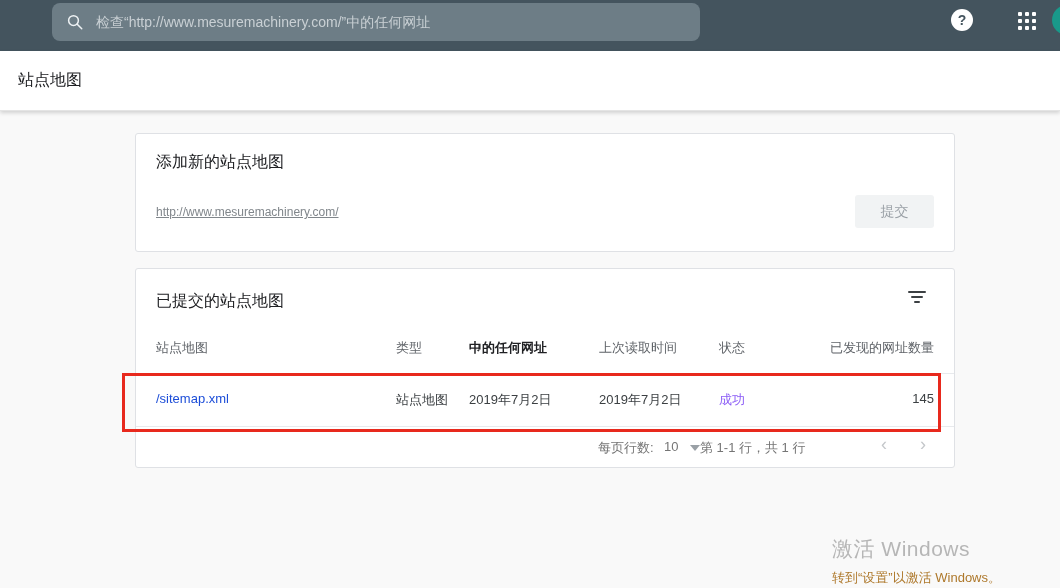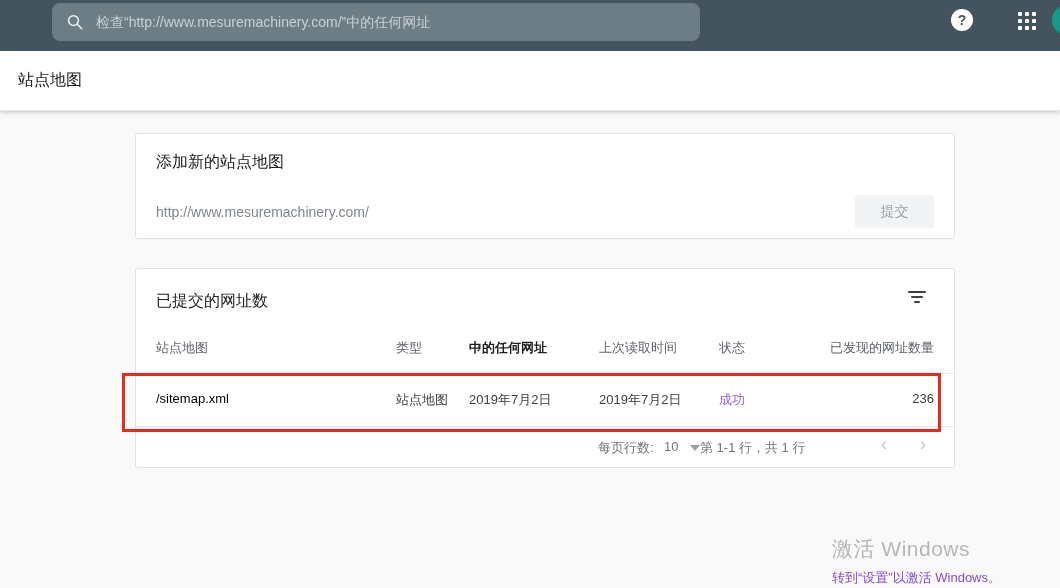--- a/index.html
+++ b/index.html
@@ -53,28 +53,28 @@
     box-shadow:0 2px 4px rgba(0,0,0,0.16);
     display:flex; align-items:center;
   }
   .titlebar .pt { margin-left:18px; font-size:16px; color:#202124; }
 
   
   .card {
     position:absolute; left:135px; width:820px;
     background:#ffffff; border:1px solid #dfe1e5; border-radius:3px;
   }
-  .card-add { top:133px; height:106px; }
+  .card-add { top:133px; height:119px; }
   .card-sub { top:268px; height:200px; }
   .card h2 { position:absolute; left:20px; font-size:16px; font-weight:normal; color:#202124; }
   .card-add h2 { top:18px; }
   .card-sub h2 { top:22px; }
 
   .url-row { position:absolute; left:20px; top:66px; height:24px; display:flex; align-items:center; }
-  .url-prefix { font-size:14px; color:#80868b; white-space:nowrap; }
+  .url-prefix { font-size:12px; color:#80868b; white-space:nowrap;text-decoration:underline; }
   .sitemap-input {
     border:none; outline:none; background:transparent; width:330px;
     font:14px "Liberation Sans","DejaVu Sans",sans-serif; color:#202124; margin-left:5px;
   }
   .sitemap-input::placeholder { color:#b3b8bc; opacity:1; }
   .submit-btn {
     position:absolute; right:20px; top:61px; width:79px; height:33px;
     background:#f1f3f4; border:none; border-radius:3px; cursor:pointer;
     font:14px "Liberation Sans","DejaVu Sans",sans-serif; color:#9aa0a6;
   }
@@ -95,21 +95,21 @@
   .th1 { left:20px; }  .th2 { left:260px; } .th3 { left:333px; color:#202124; font-weight:bold; }
   .th4 { left:463px; } .th5 { left:583px; } .th6 { right:20px; }
   .sort-arrow { margin-left:6px; font-weight:bold; color:#202124; }
   .divider { position:absolute; left:0; width:100%; height:1px; background:#e8eaed; }
   .dv1 { top:104px; } .dv2 { top:157px; }
   .trow {
     position:absolute; left:0; top:105px; width:100%; height:52px;
     font-size:13px; color:#3c4043; cursor:pointer;
   }
   .trow span { top:17px; }
-  .td1 { left:20px; color:#000000; } .td2 { left:260px; } .td3 { left:333px; }
+  .td1 { left:20px; color:#1d4ed8; } .td2 { left:260px; } .td3 { left:333px; }
   .td4 { left:463px; } .td5 { left:583px; color:#8b5cf6; } .td6 { right:20px; }
 
   
   .pager {
     position:absolute; left:0; top:157px; width:100%; height:42px;
     font-size:13px; color:#757575;
   }
   .pager > * { position:absolute; top:13px; }
   .rpp-label { left:462px;text-align:right; }
   .rpp-select { left:528px; display:flex; align-items:center; cursor:pointer; }
@@ -128,21 +128,21 @@
 
   
   .annotation {
     position:absolute; left:122px; top:373px; width:819px; height:59px;
     border:3px solid #e8291d; z-index:50; pointer-events:none;
   }
 
   
   .watermark { position:absolute; left:832px; top:535px; color:#ababab; opacity:0.85; }
   .wm1 { font-size:21px; letter-spacing:0.5px; }
-  .wm2 { font-size:13px; margin-top:6px; color:#6d28d9; }
+  .wm2 { font-size:13px; margin-top:6px; color:#a16207; }
 </style>
 </head>
 <body>
 
 <div class="appbar">
   <div class="searchbox">
     <svg class="mag" viewBox="0 0 24 24">
       <circle cx="10" cy="10" r="6.5" fill="none" stroke="#eef2f4" stroke-width="2"></circle>
       <line x1="15" y1="15" x2="21" y2="21" stroke="#eef2f4" stroke-width="2" stroke-linecap="round"></line>
     </svg>
@@ -171,21 +171,21 @@
 
 <div class="card card-add">
   <h2>添加新的站点地图</h2>
   <div class="url-row">
     <span class="url-prefix">http://www.mesuremachinery.com/</span>
   </div>
   <button class="submit-btn">提交</button>
 </div>
 
 <div class="card card-sub">
-  <h2>已提交的网址数</h2>
+  <h2>已提交的站点地图</h2>
   <button class="filter-btn">
     <span class="filter-icon"><i></i><i></i><i></i></span>
   </button>
 
   <div class="thead">
     <span class="th1">站点地图</span>
     <span class="th2">类型</span>
     <span class="th3">
         <span>中的任何网址</span>
         <span class="sort-arrow">↓</span>
@@ -196,21 +196,21 @@
   </div>
 
   <div class="divider dv1"></div>
 
   <div class="trow">
     <span class="td1">/sitemap.xml</span>
     <span class="td2">站点地图</span>
     <span class="td3">2019年7月2日</span>
     <span class="td4">2019年7月2日</span>
     <span class="td5">成功</span>
-    <span class="td6">236</span>
+    <span class="td6">145</span>
   </div>
 
   <div class="divider dv2"></div>
 
   <div class="pager">
     <span class="rpp-label">每页行数:</span>
     <span class="rpp-select">
       <span class="rpp-value">10</span>
       <span class="caret"></span>
     </span>

